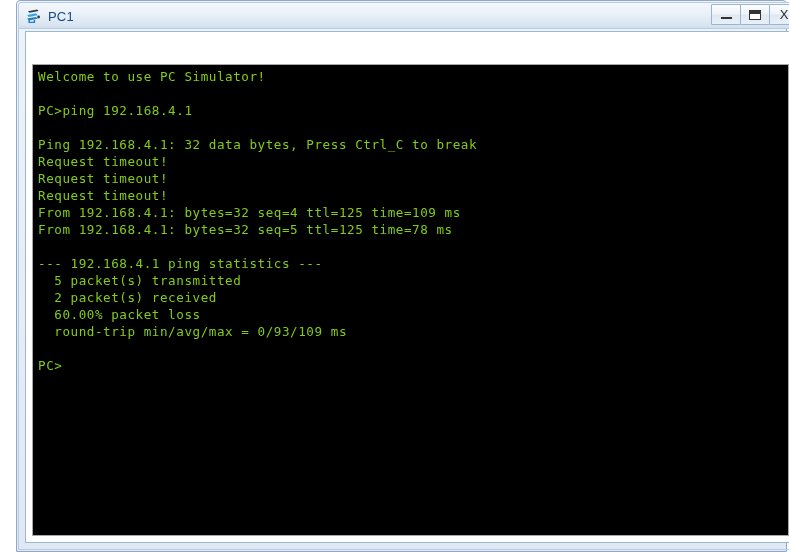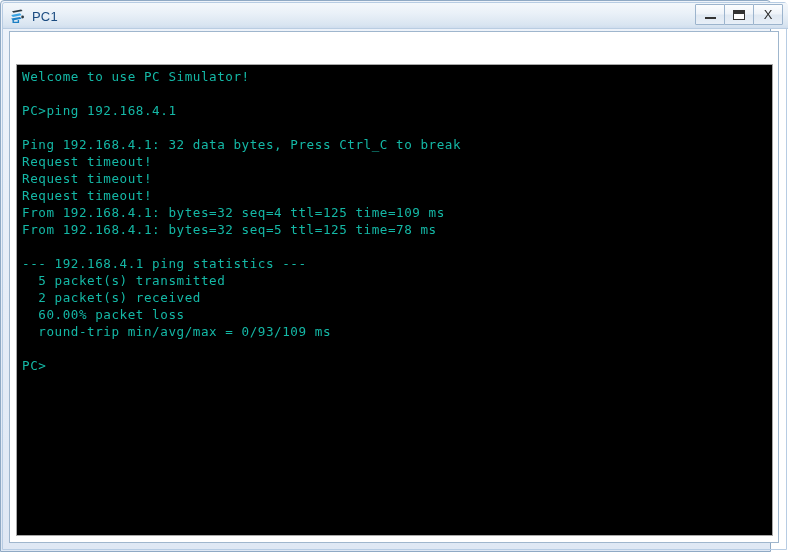--- a/index.html
+++ b/index.html
@@ -11,21 +11,21 @@
   body {
     width: 789px;
     height: 552px;
     overflow: hidden;
     font-family: "Liberation Sans", sans-serif;
   }
 
   
   .window {
     position: absolute;
-    left: 0; top: 0;
+    left: 16px; top: 0;
     width: 771px;
     height: 552px;
     box-sizing: border-box;
     background: linear-gradient(to bottom, #eef3fa 0%, #e6edf7 55%, #dfe8f4 100%);
     border: 1px solid #8fa9c4;
     border-top-left-radius: 4px;
     border-top-right-radius: 4px;
   }
   .window-inner-edge {
     position: absolute;
@@ -179,21 +179,21 @@
     width: 757px;
     height: 472px;
     background: #000000;
     border: 1px solid #a8a8a8;
     box-sizing: border-box;
     overflow: hidden;
   }
   .terminal-text {
     margin: 0;
     padding: 3px 0 0 5px;
-    color: #14b8a6;
+    color: #84cc16;
     font-family: "DejaVu Sans Mono", "Liberation Mono", monospace;
     font-size: 12.6px;
     line-height: 17px;
     white-space: pre;
     letter-spacing: 0.55px;
   }
 </style>
 </head>
 <body>
 

